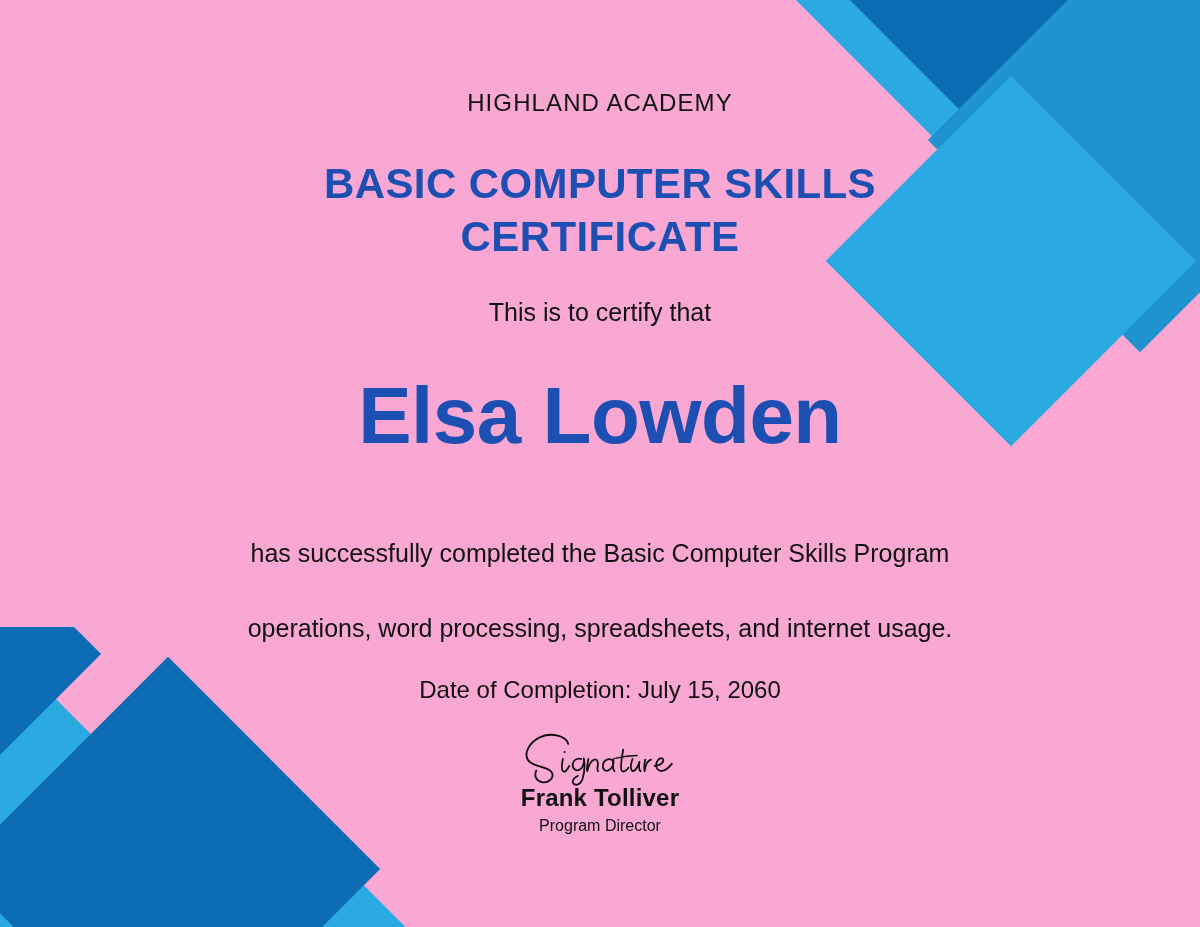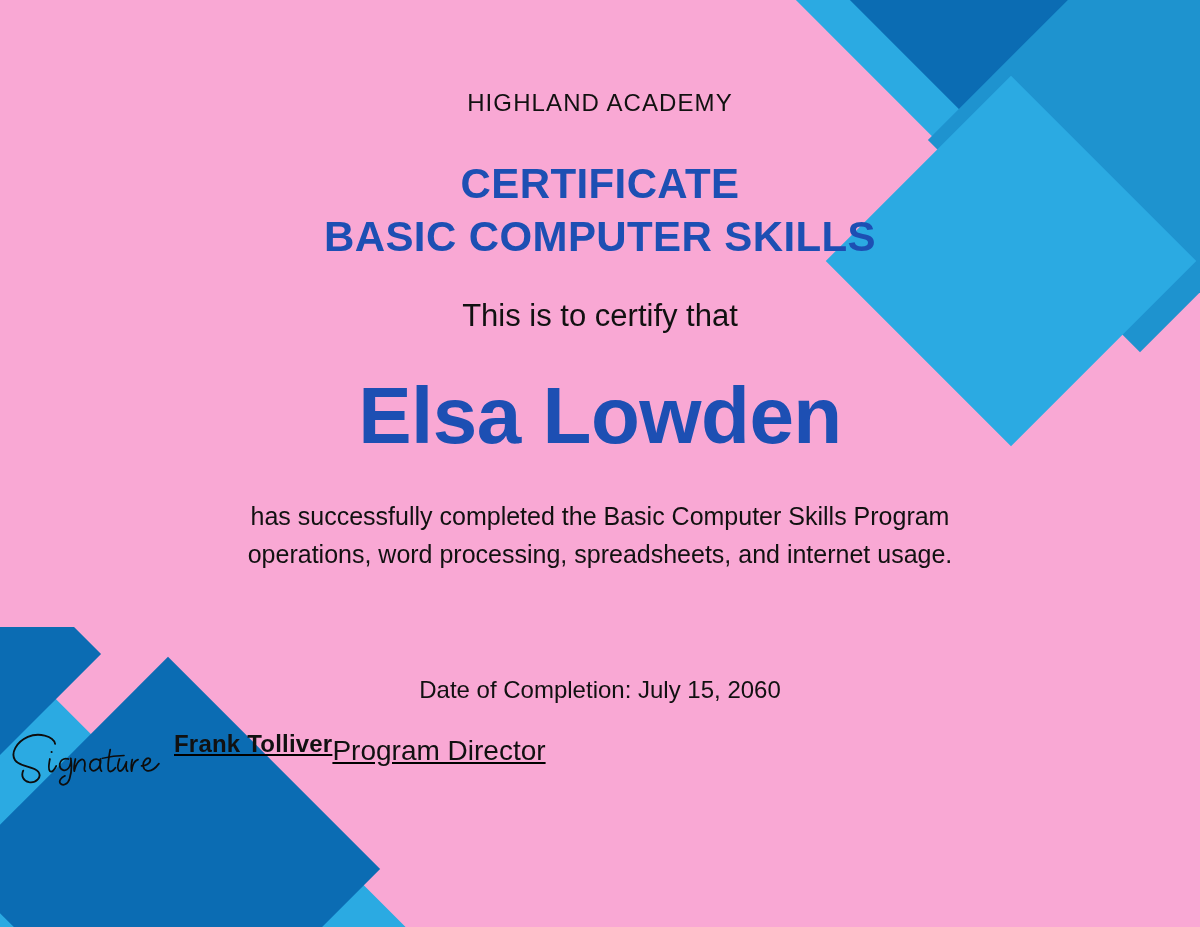--- a/index.html
+++ b/index.html
@@ -110,21 +110,21 @@
     font-size:42px;
     font-weight:bold;
     line-height:1.27;
     letter-spacing:0.4px;
     color:var(--c-royal);
   }
 
   .certify-line {
     position:absolute;
     top:298px; left:0; right:0;
-    font-size:31px;
+    font-size:25px;
     font-weight:400;
     color:#111111;
   }
 
   .recipient {
     position:absolute;
     top:358px; left:0; right:0;
     font-size:80px;
     font-weight:bold;
     letter-spacing:-0.5px;
@@ -134,49 +134,48 @@
 
   .description {
     position:absolute;
     top:498px; left:0; right:0;
     font-size:25px;
     font-weight:400;
     line-height:1.5;
     color:#111111;
     padding:0 150px;
   }
-  .description div { white-space:nowrap; }
+  .description div { white-space:nowrap;margin-top:37px; }
 
   .completion-date {
     position:absolute;
     top:676px; left:0; right:0;
     font-size:24px;
     font-weight:400;
     color:#111111;
   }
 
   .signature-block {
     position:absolute;
     top:730px; left:0; right:0;
     display:flex;
-    flex-direction:row;
-    text-decoration:underline;
+    flex-direction:column;
   }
   .signature-mark {
     height:58px;
     margin-bottom:-4px;
   }
   .signatory-name {
     font-size:24px;
     font-weight:bold;
     color:#111111;
     letter-spacing:0.2px;
   }
   .signatory-title {
-    font-size:28px;
+    font-size:16px;
     font-weight:400;
     color:#111111;
     margin-top:5px;
   }
 </style>
 </head>
 <body>
 
 <div class="certificate">
 
@@ -193,22 +192,22 @@
     <div class="diamond bl-light-c"></div>
     <div class="diamond bl-light-b"></div>
     <div class="diamond bl-dark-b"></div>
   </div>
 
   <div class="content">
 
     <div class="org-name">HIGHLAND ACADEMY</div>
 
     <div class="cert-title">
+      <div>BASIC COMPUTER SKILLS</div>
       <div>CERTIFICATE</div>
-      <div>BASIC COMPUTER SKILLS</div>
     </div>
 
     <div class="certify-line">This is to certify that</div>
 
     <div class="recipient">Elsa Lowden</div>
 
     <div class="description">
       <div>has successfully completed the Basic Computer Skills Program</div>
       <div>operations, word processing, spreadsheets, and internet usage.</div>
     </div>

